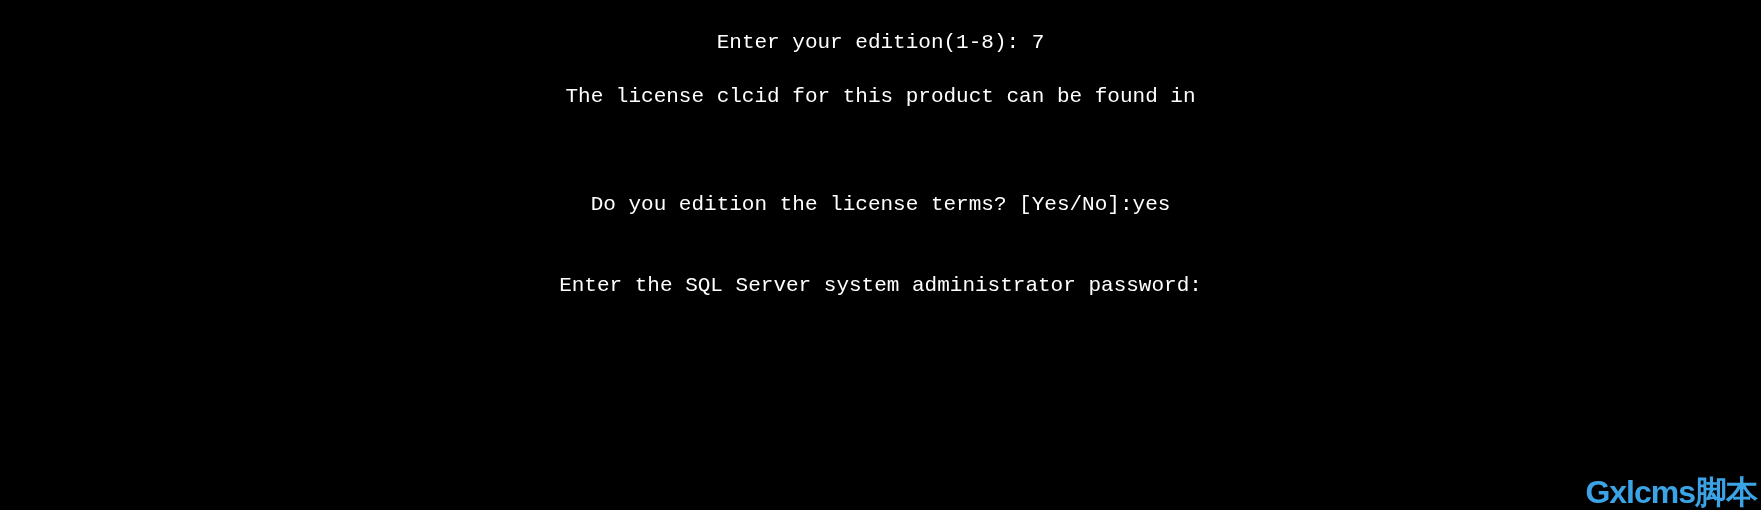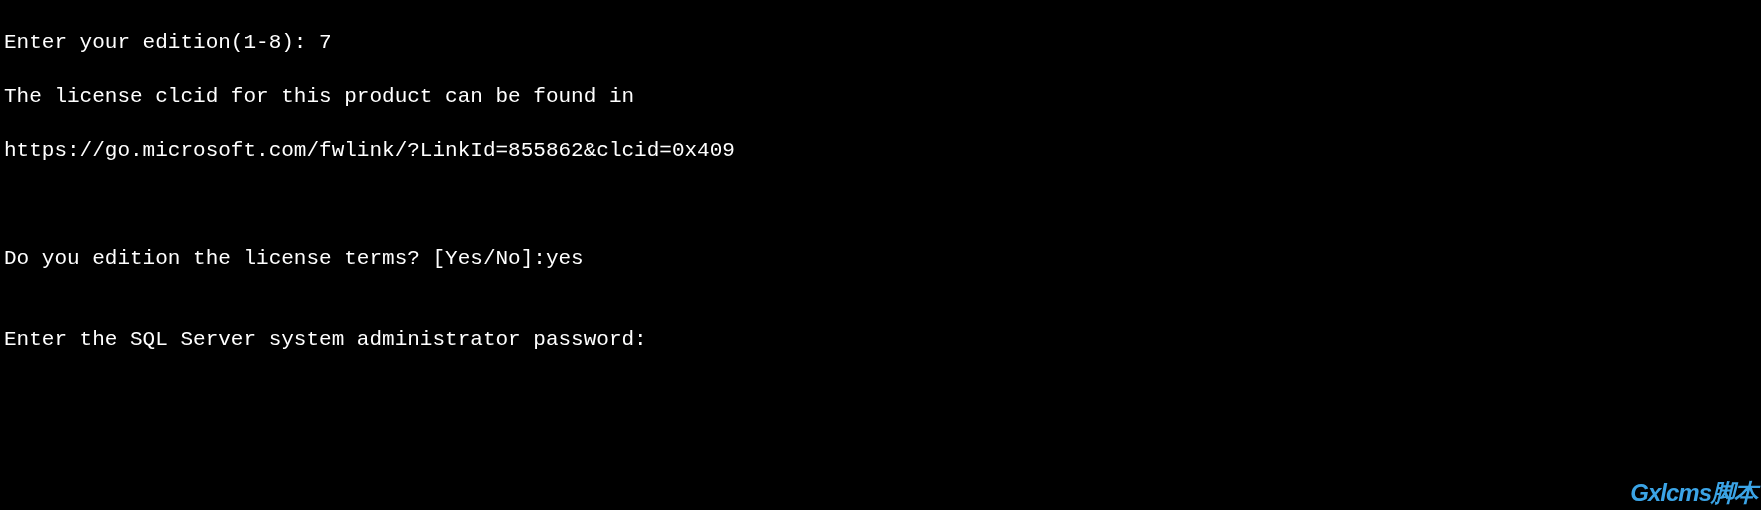--- a/index.html
+++ b/index.html
@@ -11,40 +11,38 @@
     font-family: "Courier New", Courier, monospace;
     font-size: 21px;
     line-height: 27px;
     overflow: hidden;
   }
   .terminal {
     padding: 2px 4px;
     white-space: pre;
     position: relative;
   }
-  .line { display: block; }
+  .line { display: block; text-align: center; }
   .watermark {
     position: absolute;
     right: 4px;
     bottom: 4px;
     font-family: sans-serif;
     font-weight: bold;
-    font-style: italic;
-    font-size: 24px;
+    font-size: 32px;
     color: #3ba4e6;
     letter-spacing: -1px;
   }
 </style>
 </head>
 <body>
 
 <div class="terminal">
 <span class="line">Enter your edition(1-8): 7</span>
 <span class="line">The license clcid for this product can be found in</span>
-<span class="line">https://go.microsoft.com/fwlink/?LinkId=855862&amp;clcid=0x409</span>
 <span class="line"></span>
 <span class="line"></span>
 <span class="line">Do you edition the license terms? [Yes/No]:yes</span>
 <span class="line"></span>
 <span class="line">Enter the SQL Server system administrator password:</span>
 
 
 <span class="line"></span>
 
 

